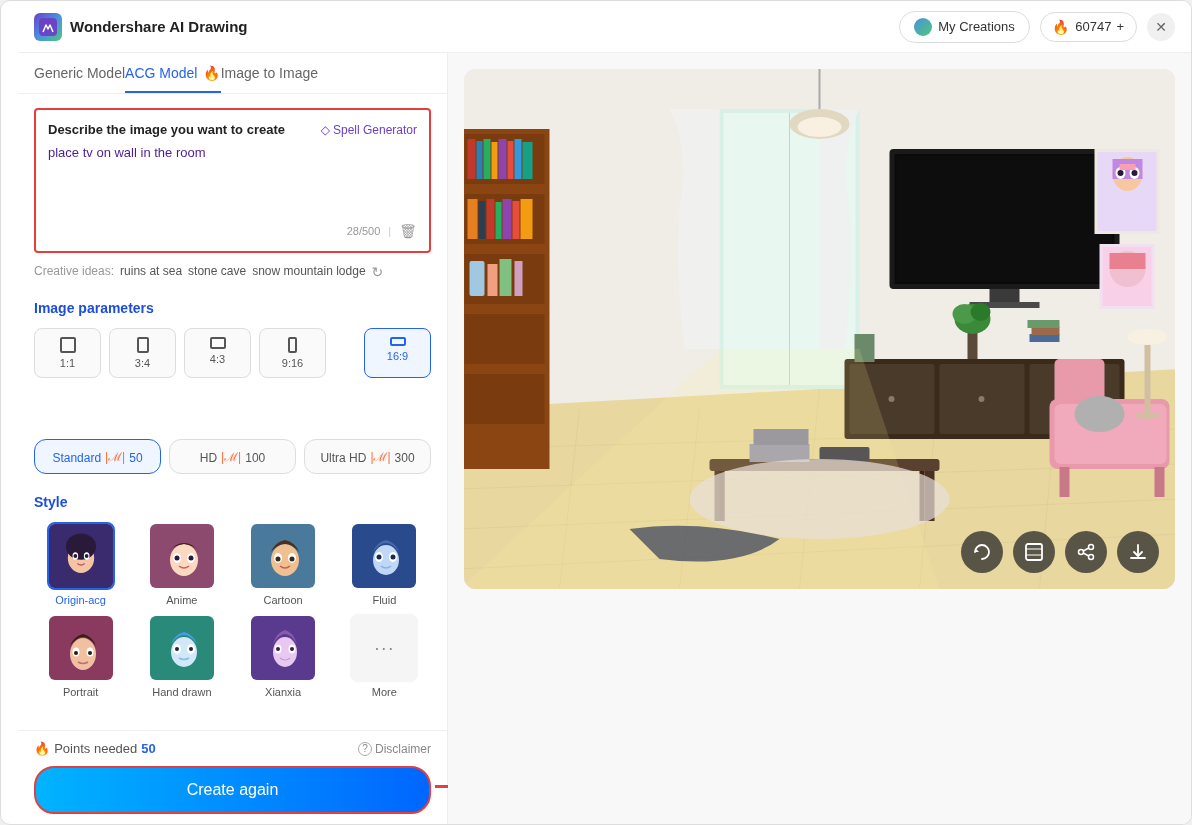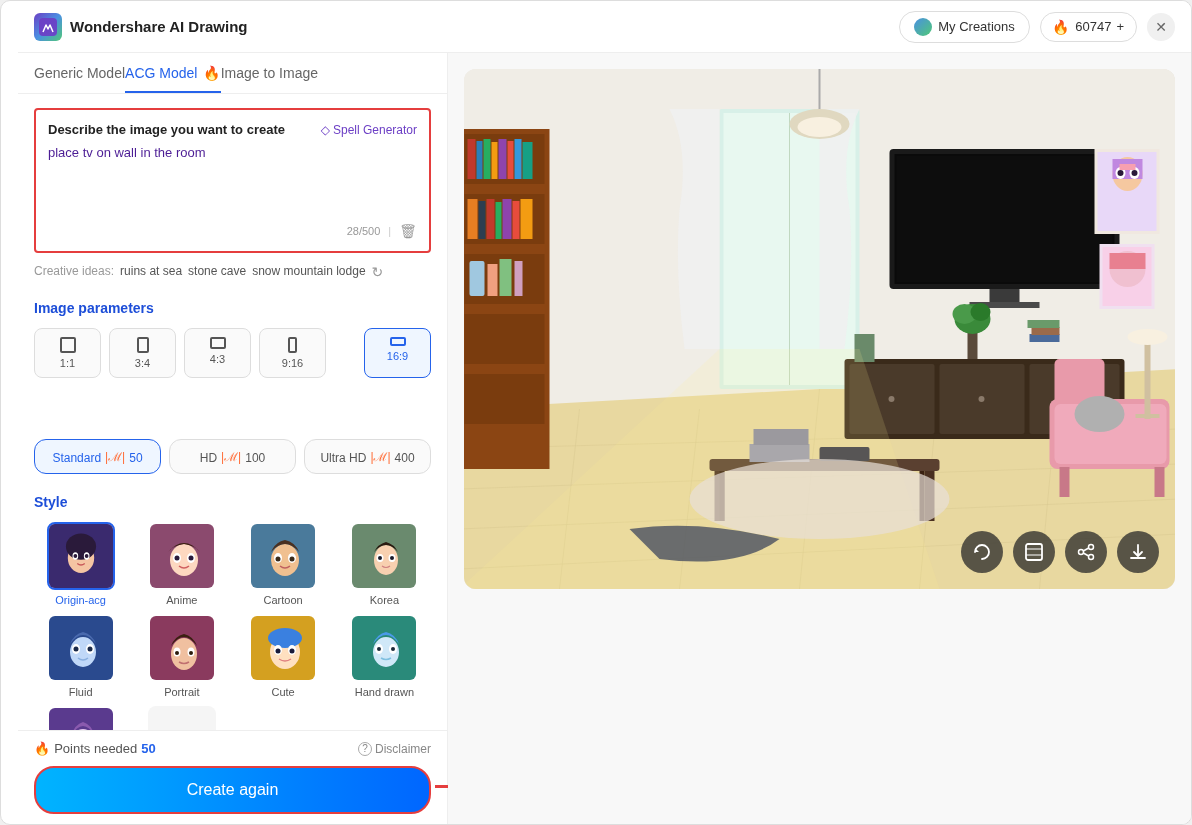--- a/index.html
+++ b/index.html
@@ -569,21 +569,21 @@
               <span>50</span>
             </div>
             <div class="quality-btn">
               <span>HD</span>
               <span style="color:#ff6b35;">|ℳ|</span>
               <span>100</span>
             </div>
             <div class="quality-btn">
               <span>Ultra HD</span>
               <span style="color:#ff6b35;">|ℳ|</span>
-              <span>400</span>
+              <span>300</span>
             </div>
           </div>
         </div>
 
         <div>
           <div class="section-title">Style</div>
           <div class="style-grid">
 
             <div class="style-item active">
               <div class="style-img">
@@ -629,35 +629,20 @@
                   <ellipse cx="27" cy="34" rx="4" ry="5" fill="white"></ellipse>
                   <ellipse cx="41" cy="34" rx="4" ry="5" fill="white"></ellipse>
                   <circle cx="27" cy="35" r="2.5" fill="#3a2a1a"></circle>
                   <circle cx="41" cy="35" r="2.5" fill="#3a2a1a"></circle>
                   <path d="M29 42 Q34 46 39 42" stroke="#c06060" stroke-width="1.5" fill="none"></path>
                 </svg>
               </div>
               <span class="style-label">Cartoon</span>
             </div>
 
-            <div class="style-item">
-              <div class="style-img">
-                <svg width="68" height="68" viewBox="0 0 68 68">
-                  <rect width="68" height="68" fill="#6a8a6e"></rect>
-                  <ellipse cx="34" cy="36" rx="12" ry="15" fill="#f8d0b0"></ellipse>
-                  <path d="M22 28 Q34 14 46 28 Q42 20 34 18 Q26 20 22 28Z" fill="#2a1a10"></path>
-                  <ellipse cx="28" cy="34" rx="3.5" ry="4" fill="white"></ellipse>
-                  <ellipse cx="40" cy="34" rx="3.5" ry="4" fill="white"></ellipse>
-                  <circle cx="28" cy="34" r="2" fill="#1a1a2a"></circle>
-                  <circle cx="40" cy="34" r="2" fill="#1a1a2a"></circle>
-                  <path d="M30 42 Q34 45 38 42" stroke="#d08080" stroke-width="1.2" fill="none"></path>
-                </svg>
-              </div>
-              <span class="style-label">Korea</span>
-            </div>
 
             <div class="style-item">
               <div class="style-img">
                 <svg width="68" height="68" viewBox="0 0 68 68">
                   <rect width="68" height="68" fill="#2a4a8e"></rect>
                   <ellipse cx="34" cy="36" rx="13" ry="15" fill="#c0d8f8"></ellipse>
                   <path d="M21 28 Q34 10 47 28 Q43 18 34 16 Q25 18 21 28Z" fill="#4a6aae"></path>
                   <ellipse cx="27" cy="33" rx="4" ry="5" fill="white"></ellipse>
                   <ellipse cx="41" cy="33" rx="4" ry="5" fill="white"></ellipse>
                   <circle cx="27" cy="33" r="2.5" fill="#1a2a4a"></circle>
@@ -677,35 +662,20 @@
                   <ellipse cx="27" cy="36" rx="3.5" ry="4.5" fill="white"></ellipse>
                   <ellipse cx="41" cy="36" rx="3.5" ry="4.5" fill="white"></ellipse>
                   <circle cx="27" cy="37" r="2" fill="#2a1a0a"></circle>
                   <circle cx="41" cy="37" r="2" fill="#2a1a0a"></circle>
                   <path d="M29 46 Q34 49 39 46" stroke="#c07070" stroke-width="1.5" fill="none"></path>
                 </svg>
               </div>
               <span class="style-label">Portrait</span>
             </div>
 
-            <div class="style-item">
-              <div class="style-img">
-                <svg width="68" height="68" viewBox="0 0 68 68">
-                  <rect width="68" height="68" fill="#d4a020"></rect>
-                  <ellipse cx="34" cy="36" rx="15" ry="17" fill="#ffe0c0"></ellipse>
-                  <ellipse cx="34" cy="22" rx="17" ry="10" fill="#3a80e0"></ellipse>
-                  <ellipse cx="27" cy="34" rx="4" ry="5" fill="white"></ellipse>
-                  <ellipse cx="41" cy="34" rx="4" ry="5" fill="white"></ellipse>
-                  <circle cx="27" cy="35" r="2.5" fill="#1a1a3a"></circle>
-                  <circle cx="41" cy="35" r="2.5" fill="#1a1a3a"></circle>
-                  <path d="M28 43 Q34 47 40 43" stroke="#e08080" stroke-width="1.5" fill="none"></path>
-                </svg>
-              </div>
-              <span class="style-label">Cute</span>
-            </div>
 
             <div class="style-item">
               <div class="style-img">
                 <svg width="68" height="68" viewBox="0 0 68 68">
                   <rect width="68" height="68" fill="#2a8a7a"></rect>
                   <ellipse cx="34" cy="36" rx="13" ry="15" fill="#d0e8f8"></ellipse>
                   <path d="M21 28 Q34 10 47 28 Q43 18 34 16 Q25 18 21 28Z" fill="#4a9ae8"></path>
                   <ellipse cx="27" cy="33" rx="4" ry="5" fill="white"></ellipse>
                   <ellipse cx="41" cy="33" rx="4" ry="5" fill="white"></ellipse>
                   <circle cx="27" cy="33" r="2" fill="#1a2a3a"></circle>

